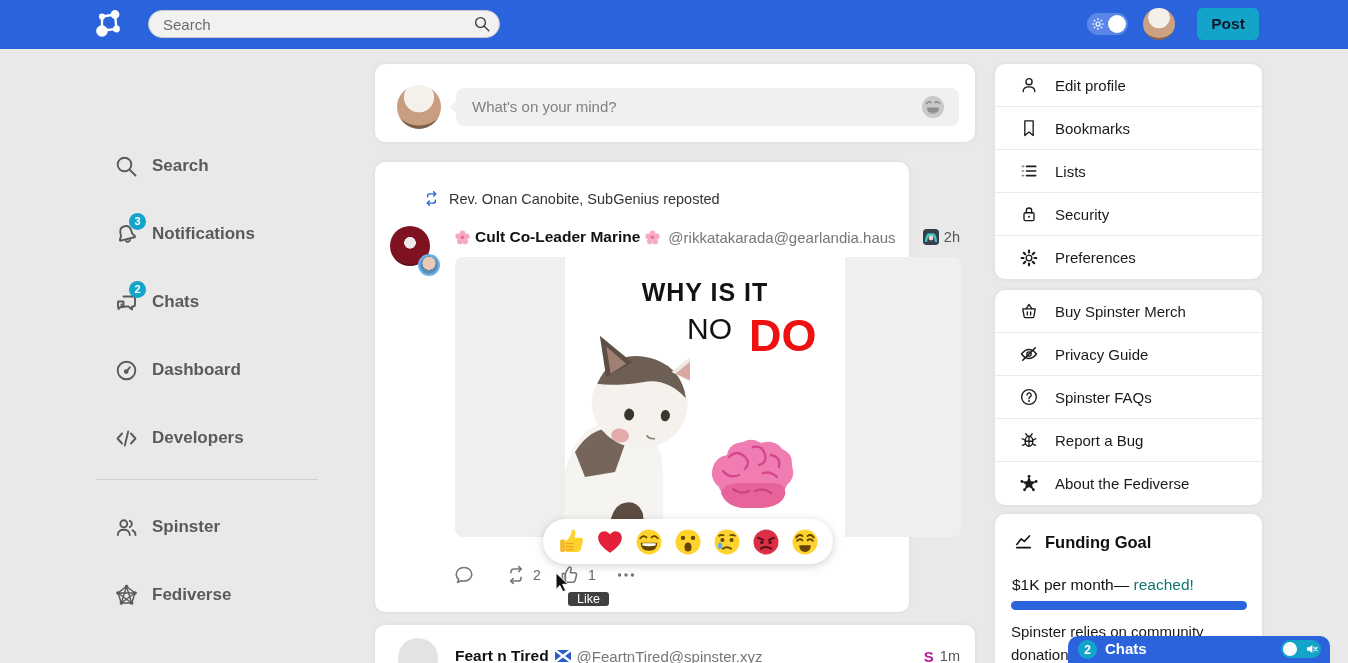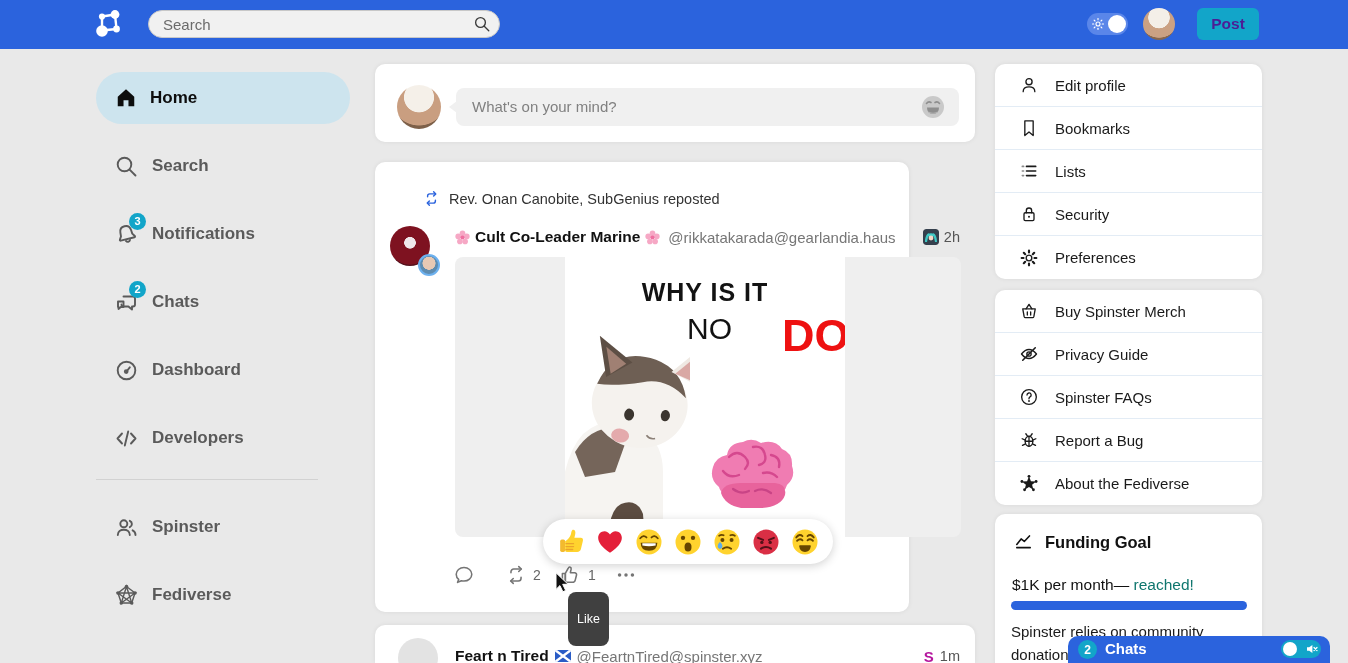--- a/index.html
+++ b/index.html
@@ -11,21 +11,21 @@
   .topbar { position:absolute; left:0; top:0; width:1348px; height:49px; background:#2b63dd; z-index:40; }
   .logo { position:absolute; left:95px; top:9px; width:30px; height:31px; }
   .searchwrap { position:absolute; left:148px; top:10px; width:352px; height:28px; }
   .searchwrap input { width:100%; height:100%; border-radius:14px; border:1px solid #c8c8c8; background:#f1f1f1; padding:0 34px 0 14px; font-size:15px; color:#333; outline:none; font-family:inherit; }
   .searchwrap input::placeholder { color:#6b6b6b; }
   .search-ic { position:absolute; right:9px; top:5px; width:18px; height:18px; }
   .theme-toggle { position:absolute; left:1087px; top:13px; width:41px; height:22px; border-radius:11px; background:#5a86e9; }
   .theme-toggle .knob { position:absolute; right:2px; top:2px; width:18px; height:18px; border-radius:50%; background:#fff; }
   .theme-toggle svg { position:absolute; left:5px; top:5px; width:12px; height:12px; }
   .avatar-top { position:absolute; left:1143px; top:8px; width:32px; height:32px; border-radius:50%; background:radial-gradient(circle at 50% 30%, #f4efe8 0 38%, #cba183 40% 72%, #87674f 74%); overflow:hidden; }
-  .post-btn { position:absolute; left:1197px; top:8px; width:62px; height:32px; border:none; border-radius:6px; background:#12a5c9; color:#4c1d95; font-weight:bold; font-size:15.5px; font-family:inherit; cursor:pointer; }
+  .post-btn { position:absolute; left:1197px; top:8px; width:62px; height:32px; border:none; border-radius:6px; background:#12a5c9; color:#0f172a; font-weight:bold; font-size:15.5px; font-family:inherit; cursor:pointer; }
 
   
   .nav-item { position:absolute; display:flex; align-items:center; gap:13px; left:114px; height:28px; color:#5a5a5a; font-size:17px; font-weight:bold; cursor:pointer; }
   .nav-item .nicon { position:relative; width:25px; height:25px; flex:0 0 25px; }
   .nav-item svg { width:25px; height:25px; display:block; }
   .home-pill { position:absolute; left:96px; top:72px; width:254px; height:52px; border-radius:26px; background:#cde4ee; display:flex; align-items:center; gap:13px; padding-left:19px; color:#0d0d0d; font-size:17px; font-weight:bold; cursor:pointer; }
   .home-pill svg { width:22px; height:22px; }
   .badge { position:absolute; top:-9px; right:-7px; min-width:17px; height:17px; border-radius:9px; background:#12a5c9; color:#fff; font-size:11px; font-weight:bold; display:flex; align-items:center; justify-content:center; padding:0 3px; }
   .side-divider { position:absolute; left:96px; top:479px; width:222px; height:1px; background:#d2d2d2; }
 
@@ -52,21 +52,21 @@
   .name-row .spacer { flex:1; }
   .name-row .tm { font-size:14.5px; color:#555; }
   .flower { width:15px; height:15px; }
   .miku { width:16px; height:16px; border-radius:3px; display:block; }
 
   
   .media { position:absolute; left:80px; top:95px; width:506px; height:280px; background:#efefef; border-radius:8px; overflow:hidden; cursor:pointer; }
   .meme { position:absolute; left:110px; top:0; width:280px; height:280px; background:#fff; overflow:hidden; }
   .meme .l1 { position:absolute; left:0; top:21px; width:100%; text-align:center; font-size:25px; font-weight:bold; color:#131313; letter-spacing:1px; }
   .meme .l2 { position:absolute; left:122px; top:55px; font-size:30px; color:#111; }
-  .meme .l3 { position:absolute; left:184px; top:53px; font-size:45px; font-weight:bold; color:#ee1111;margin-left:33px; }
+  .meme .l3 { position:absolute; left:184px; top:53px; font-size:45px; font-weight:bold; color:#ee1111; }
   .meme .cat { position:absolute; left:-10px; top:55px; width:135px; height:230px; }
   .meme .brain { position:absolute; left:140px; top:178px; width:92px; height:80px; }
 
   
   .react-pill { position:absolute; left:168px; top:357px; width:290px; height:45px; background:#fff; border-radius:23px; box-shadow:0 2px 10px rgba(0,0,0,.18); display:flex; align-items:center; justify-content:space-between; padding:0 13px; z-index:5; }
   .react-pill svg { width:30px; height:30px; cursor:pointer; }
 
   
   .actions { position:absolute; left:0; top:402px; width:600px; height:28px; }
   .actions .ai { position:absolute; width:22px; height:22px; cursor:pointer; }
@@ -104,21 +104,21 @@
   
   .chatsbar { position:absolute; left:1068px; top:636px; width:262px; height:27px; background:#2b63dd; border-radius:10px 10px 0 0; z-index:50; cursor:pointer; }
   .chatsbar .cbadge { position:absolute; left:10px; top:4px; width:19px; height:19px; border-radius:50%; background:#12a5c9; color:#fff; font-size:12px; font-weight:bold; display:flex; align-items:center; justify-content:center; }
   .chatsbar .clabel { position:absolute; left:37px; top:4px; color:#fff; font-weight:bold; font-size:15px; }
   .chatsbar .sound { position:absolute; right:9px; top:4px; width:40px; height:18px; border-radius:9px; background:#12a5c9; }
   .chatsbar .sound .k { position:absolute; left:2px; top:2px; width:14px; height:14px; border-radius:50%; background:#fff; }
   .chatsbar .sound svg { position:absolute; right:3px; top:3px; width:12px; height:12px; }
 
   
   .cursor { position:absolute; left:555px; top:572px; width:15px; height:21px; z-index:60; }
-  .tooltip { position:absolute; left:568px; top:592px; background:#404040; color:#fff; font-size:12.5px; padding:20px 9px; border-radius:8px; z-index:60; }
+  .tooltip { position:absolute; left:568px; top:592px; background:#404040; color:#fff; font-size:12.5px; padding:0 9px; border-radius:3px; z-index:60; }
 
   .oicon { fill:none; stroke:#1a1a1a; stroke-width:1.6; stroke-linecap:round; stroke-linejoin:round; }
   .gicon { fill:none; stroke:#5a5a5a; stroke-width:1.9; stroke-linecap:round; stroke-linejoin:round; }
   .aicon { fill:none; stroke:#757575; stroke-width:1.7; stroke-linecap:round; stroke-linejoin:round; }
 </style>
 </head>
 <body>
 
 <div class="app">
 
@@ -155,26 +155,20 @@
           <line x1="9.9" y1="2.1" x2="9" y2="3"></line>
             <line x1="3" y1="9" x2="2.1" y2="9.9"></line>
         </g>
       </svg>
       <div class="knob"></div>
     </div>
     <div class="avatar-top"></div>
     <button class="post-btn">Post</button>
   </div>
 
-  <div class="home-pill">
-    <svg viewBox="0 0 24 24">
-        <path d="M3 10.5 12 2.5l9 8V21h-6.3v-6.6H9.3V21H3z" fill="#0d0d0d"></path>
-      </svg>
-    <span>Home</span>
-  </div>
 
   <div class="nav-item" style="top:152px">
     <span class="nicon">
         <svg viewBox="0 0 25 25" class="gicon">
           <circle cx="10.5" cy="10.5" r="6.8"></circle>
           <line x1="15.6" y1="15.6" x2="21.5" y2="21.5"></line>
         </svg>
       </span>
     <span>Search</span>
   </div>

